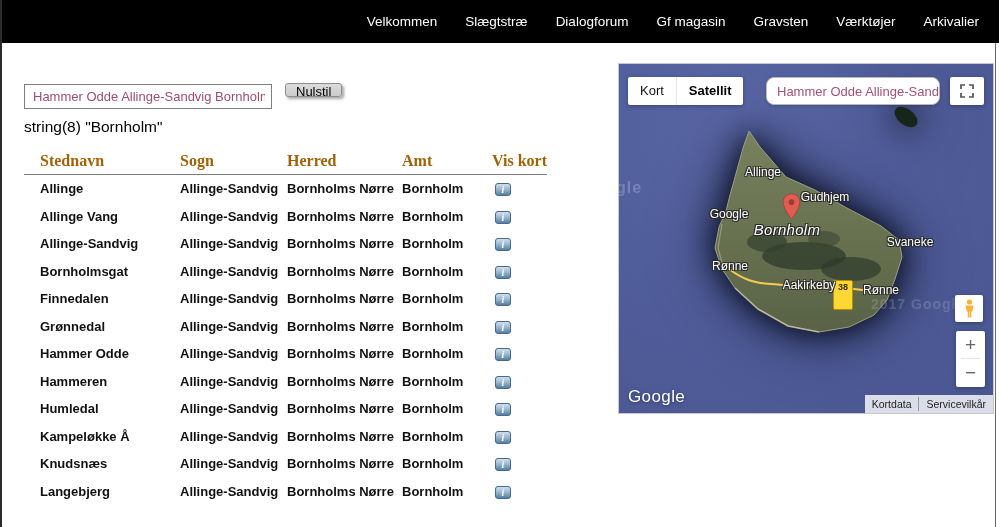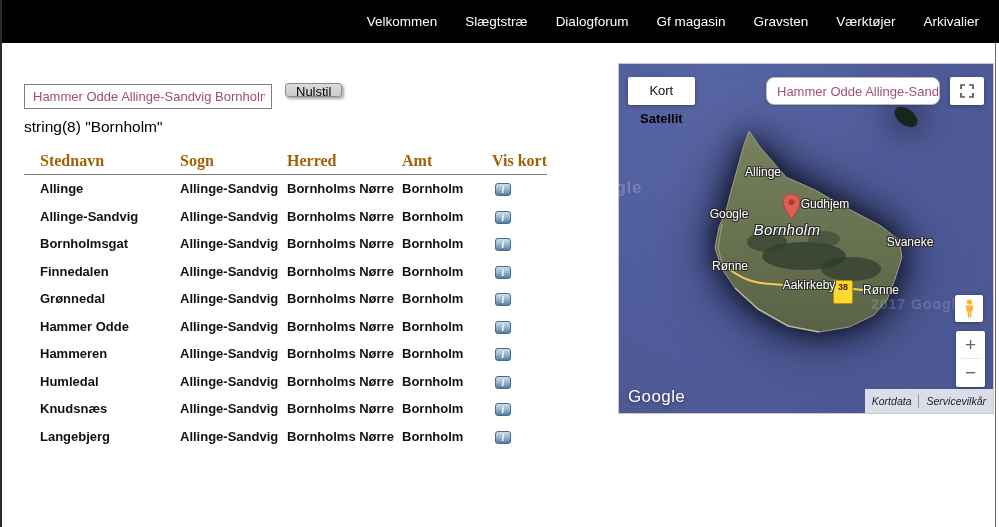--- a/index.html
+++ b/index.html
@@ -42,28 +42,28 @@
   .map{position:absolute;left:616px;top:63px;width:374px;height:349px;overflow:hidden;
     background:radial-gradient(ellipse at 30% 20%,#5a67a6 0%,#505d9b 45%,#49568f 100%);
     border:1px solid #c9c9c9;box-sizing:content-box;}
   .island-svg{position:absolute;left:0;top:0;
     filter:drop-shadow(0 0 14px rgba(4,7,22,.9)) drop-shadow(0 0 28px rgba(4,7,22,.65));}
   .map-label{position:absolute;color:#fff;font-size:12px;font-weight:500;white-space:nowrap;
     transform:translate(-50%,-50%);
     text-shadow:-1px -1px 0 rgba(40,40,40,.95),1px -1px 0 rgba(40,40,40,.95),
                 -1px 1px 0 rgba(40,40,40,.95),1px 1px 0 rgba(40,40,40,.95);}
   .map-label.big{font-size:15px;font-style:italic;letter-spacing:.3px;}
-  .route-badge{position:absolute;left:214px;top:216px;width:20px;height:24px;background:#fdd835;
+  .route-badge{position:absolute;left:214px;top:216px;width:20px;height:30px;background:#fdd835;
     border:1px solid #b98f00;border-radius:2px;color:#3a3000;font-size:9px;font-weight:bold;
     text-align:center;line-height:12px;box-sizing:border-box;}
   .marker{position:absolute;left:163px;top:129px;}
   .watermark{position:absolute;color:#aeb6d6;font-weight:bold;letter-spacing:1px;}
 
   .maptype{position:absolute;left:9px;top:13px;height:28px;background:#fff;border-radius:2px;
-    box-shadow:0 1px 4px rgba(0,0,0,.3);display:flex;align-items:center;font-size:13px;flex-direction:column;}
+    box-shadow:0 1px 4px rgba(0,0,0,.3);display:flex;align-items:center;font-size:13px;}
   .maptype .opt{padding:0 12px;line-height:28px;cursor:pointer;color:#111;}
   .maptype .opt.sel{font-weight:bold;color:#000;}
   .maptype .div{width:1px;height:28px;background:#e6e6e6;}
 
   .map-search{position:absolute;left:147px;top:13px;width:174px;height:28px;background:#fff;
     border:1px solid #b9b9b9;border-radius:8px;box-sizing:border-box;overflow:hidden;
     box-shadow:0 1px 3px rgba(0,0,0,.18);}
   .map-search input{border:none;outline:none;width:240px;height:26px;padding:0 10px;
     font-size:13px;color:#a0527b;font-family:"Liberation Sans",sans-serif;background:transparent;}
 
@@ -74,22 +74,22 @@
     border-radius:2px;box-shadow:0 1px 4px rgba(0,0,0,.3);display:flex;align-items:center;
     justify-content:center;cursor:pointer;}
   .zoom-box{position:absolute;right:8px;top:267px;width:29px;height:56px;background:#fff;
     border-radius:2px;box-shadow:0 1px 4px rgba(0,0,0,.3);display:flex;flex-direction:column;
     align-items:center;}
   .zoom-btn{width:29px;height:27px;font-size:19px;color:#666;text-align:center;line-height:27px;cursor:pointer;}
   .zoom-div{width:19px;height:1px;background:#e6e6e6;}
 
   .g-logo{position:absolute;left:9px;bottom:6px;color:#fff;font-size:17px;font-weight:500;
     letter-spacing:.4px;text-shadow:0 1px 3px rgba(0,0,0,.4);cursor:pointer;}
-  .attribution{position:absolute;right:0;bottom:0;height:24px;display:flex;align-items:center;
-    background:rgba(255,255,255,.8);font-size:10.5px;color:#222;font-style:italic;}
+  .attribution{position:absolute;right:0;bottom:0;height:18px;display:flex;align-items:center;
+    background:rgba(255,255,255,.8);font-size:10.5px;color:#222;}
   .attribution .a-item{padding:0 7px;cursor:pointer;white-space:nowrap;}
   .attribution .a-div{width:1px;height:14px;background:#999;}
 </style>
 </head>
 <body>
 
 <div class="viewport">
 
   <div class="navbar">
     <span class="nav-item">Velkommen</span>
@@ -125,20 +125,27 @@
     </thead>
     <tbody>
       <tr>
         <td class="first">Allinge</td>
         <td>Allinge-Sandvig</td>
         <td>Bornholms Nørre</td>
         <td>Bornholm</td>
         <td><span class="info-icon">i</span></td>
       </tr>
       <tr>
+        <td class="first">Allinge Vang</td>
+        <td>Allinge-Sandvig</td>
+        <td>Bornholms Nørre</td>
+        <td>Bornholm</td>
+        <td><span class="info-icon">i</span></td>
+      </tr>
+      <tr>
         <td class="first">Allinge-Sandvig</td>
         <td>Allinge-Sandvig</td>
         <td>Bornholms Nørre</td>
         <td>Bornholm</td>
         <td><span class="info-icon">i</span></td>
       </tr>
       <tr>
         <td class="first">Bornholmsgat</td>
         <td>Allinge-Sandvig</td>
         <td>Bornholms Nørre</td>
@@ -168,20 +175,27 @@
       </tr>
       <tr>
         <td class="first">Hammeren</td>
         <td>Allinge-Sandvig</td>
         <td>Bornholms Nørre</td>
         <td>Bornholm</td>
         <td><span class="info-icon">i</span></td>
       </tr>
       <tr>
         <td class="first">Humledal</td>
+        <td>Allinge-Sandvig</td>
+        <td>Bornholms Nørre</td>
+        <td>Bornholm</td>
+        <td><span class="info-icon">i</span></td>
+      </tr>
+      <tr>
+        <td class="first">Kampeløkke Å</td>
         <td>Allinge-Sandvig</td>
         <td>Bornholms Nørre</td>
         <td>Bornholm</td>
         <td><span class="info-icon">i</span></td>
       </tr>
       <tr>
         <td class="first">Knudsnæs</td>
         <td>Allinge-Sandvig</td>
         <td>Bornholms Nørre</td>
         <td>Bornholm</td>
@@ -226,21 +240,21 @@
 
     <svg class="marker" width="19" height="27" viewBox="0 0 24 34">
       <path fill="#e05d4f" stroke="#9e3d36" stroke-width="1" d="M12 1 C6 1 1.5 5.6 1.5 11.5 C1.5 19.5 12 33 12 33 S22.5 19.5 22.5 11.5 C22.5 5.6 18 1 12 1 Z"></path>
       <circle cx="12" cy="11.5" r="3.6" fill="#9e3d36"></circle>
     </svg>
 
     <span class="watermark" style="left:-38px;top:115px;font-size:16px;opacity:.4;">Google</span>
     <span class="watermark" style="left:252px;top:232px;font-size:14px;opacity:.28;">2017 Google</span>
 
     <span class="map-label" style="left:144px;top:108px;">Allinge</span>
-    <span class="map-label" style="left:206px;top:140px;">Gudhjem</span>
+    <span class="map-label" style="left:206px;top:133px;">Gudhjem</span>
     <span class="map-label" style="left:110px;top:150px;">Google</span>
     <span class="map-label big" style="left:168px;top:165px;">Bornholm</span>
     <span class="map-label" style="left:267px;top:178px;padding-left:48px;">Svaneke</span>
     <span class="map-label" style="left:111px;top:202px;">Rønne</span>
     <span class="map-label" style="left:190px;top:221px;">Aakirkeby</span>
     <span class="map-label" style="left:262px;top:226px;">Rønne</span>
 
     <div class="maptype">
       <span class="opt">Kort</span>
       <span class="div"></span>

